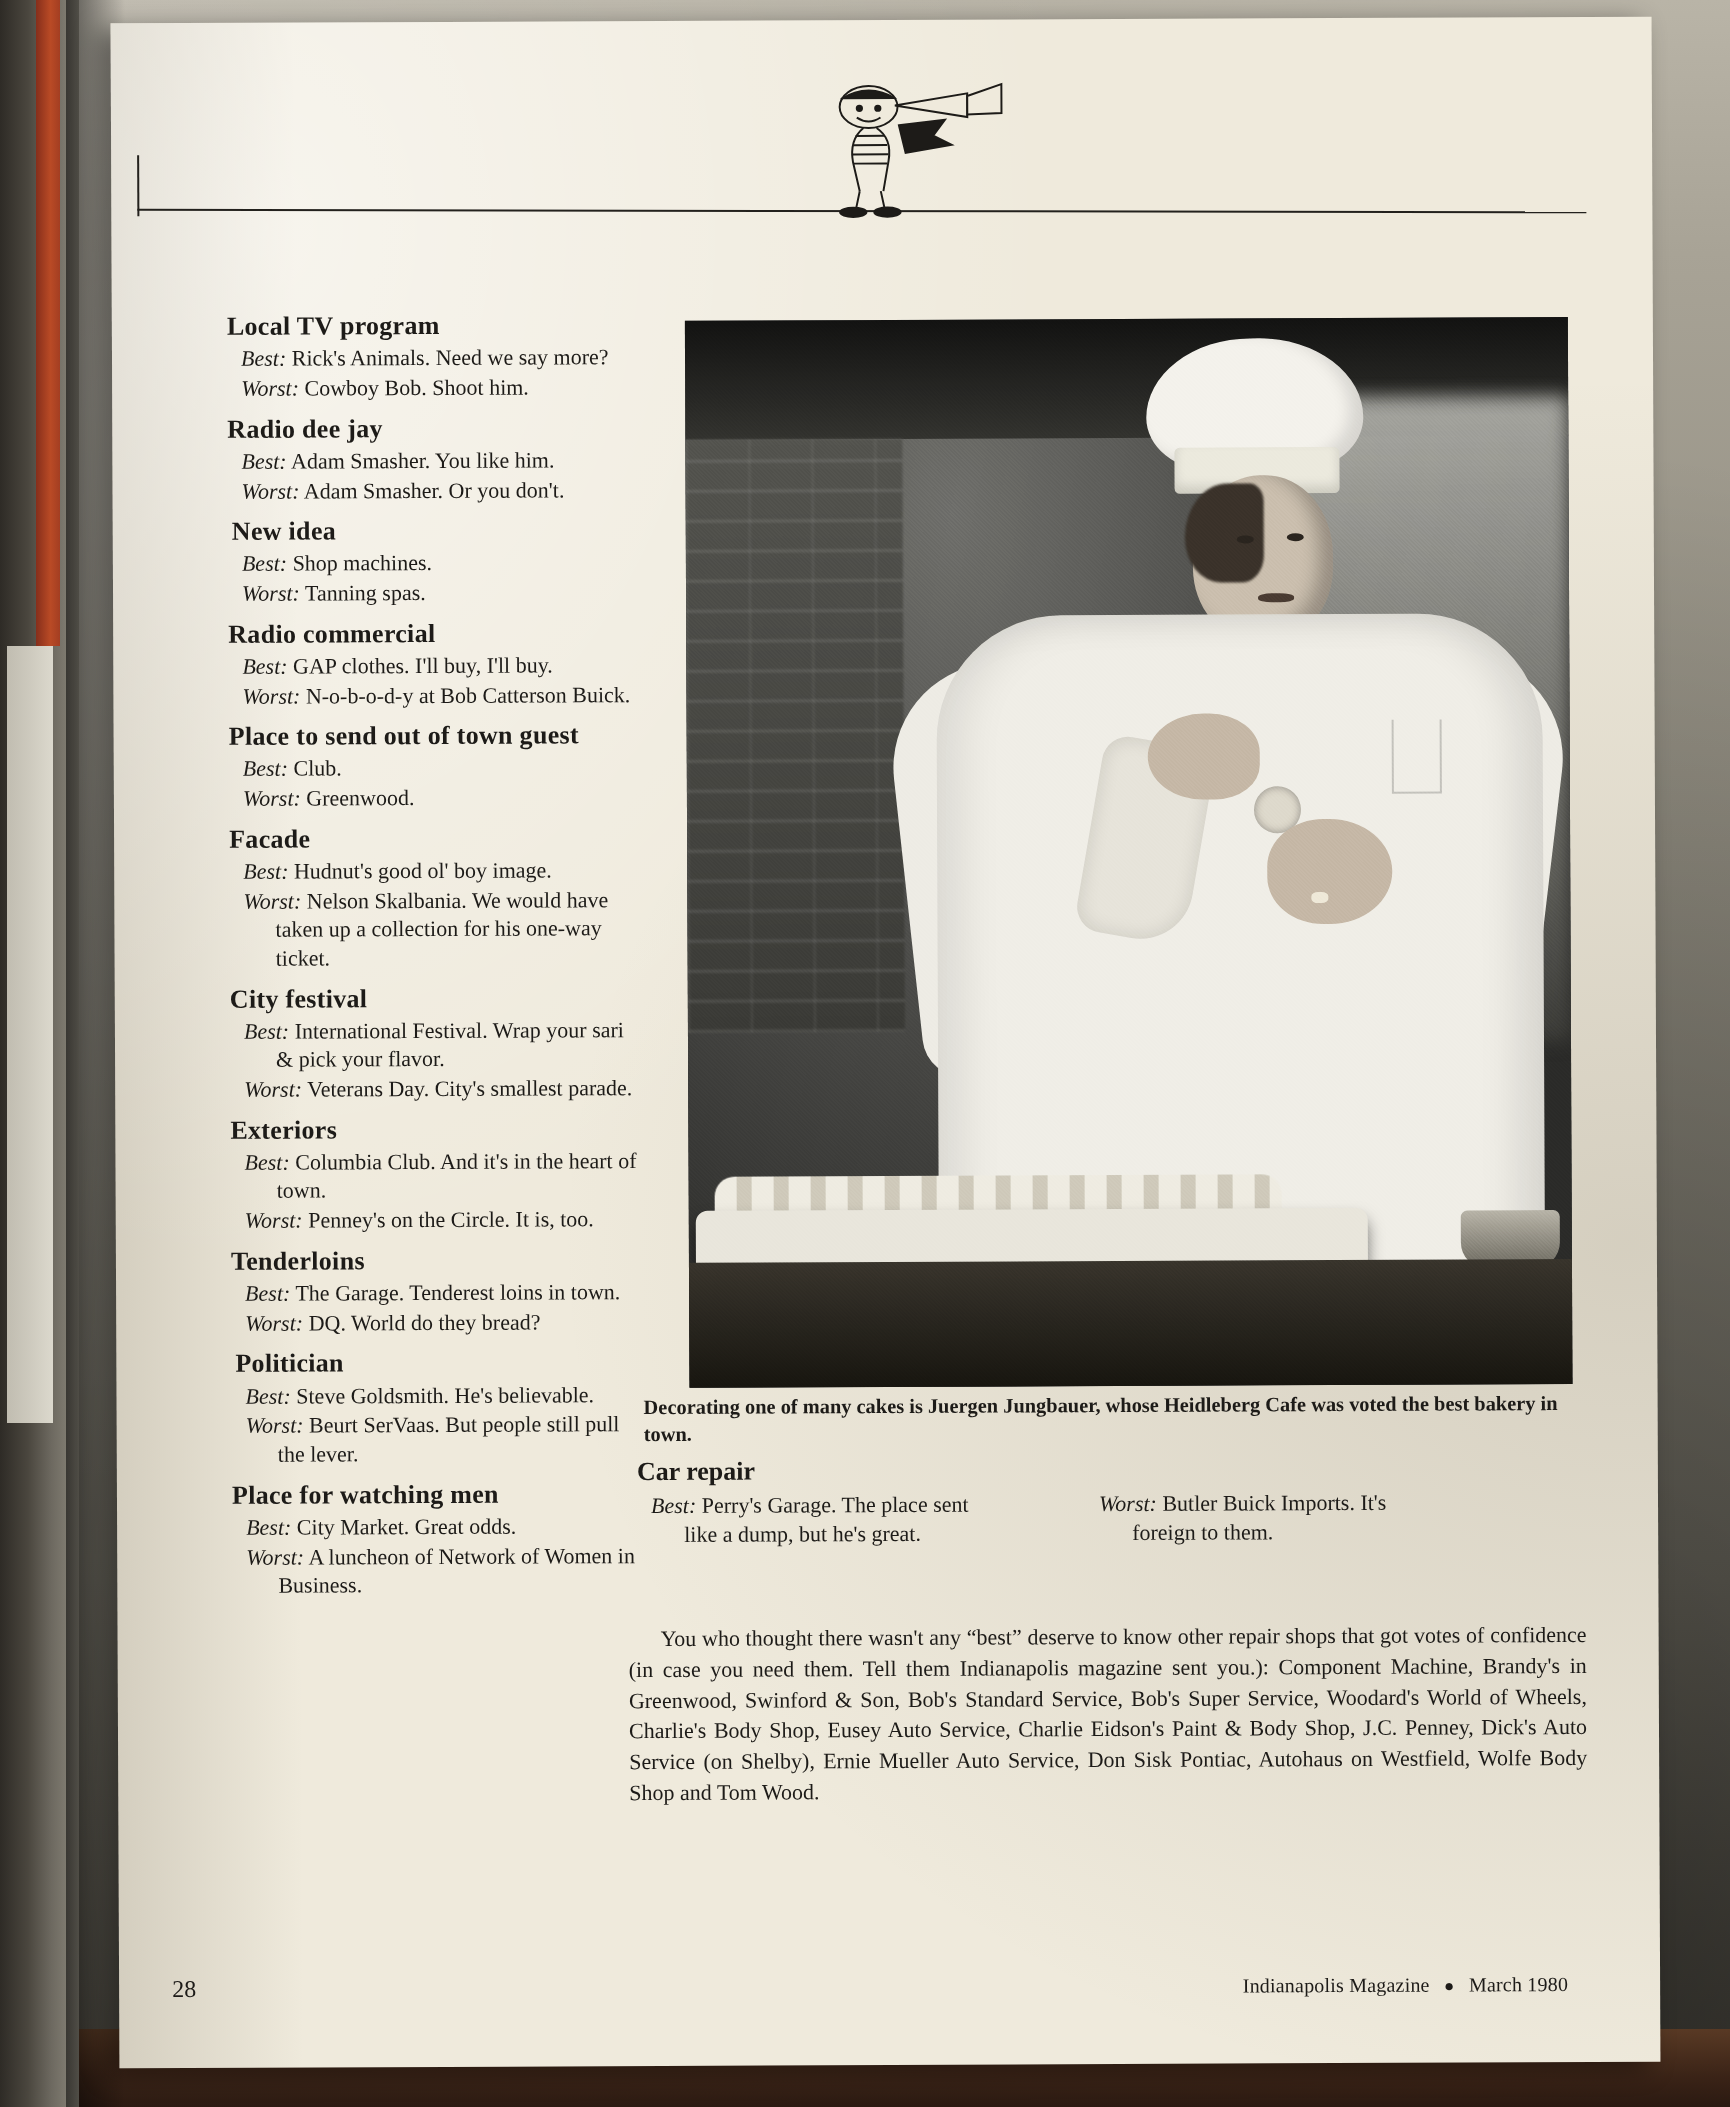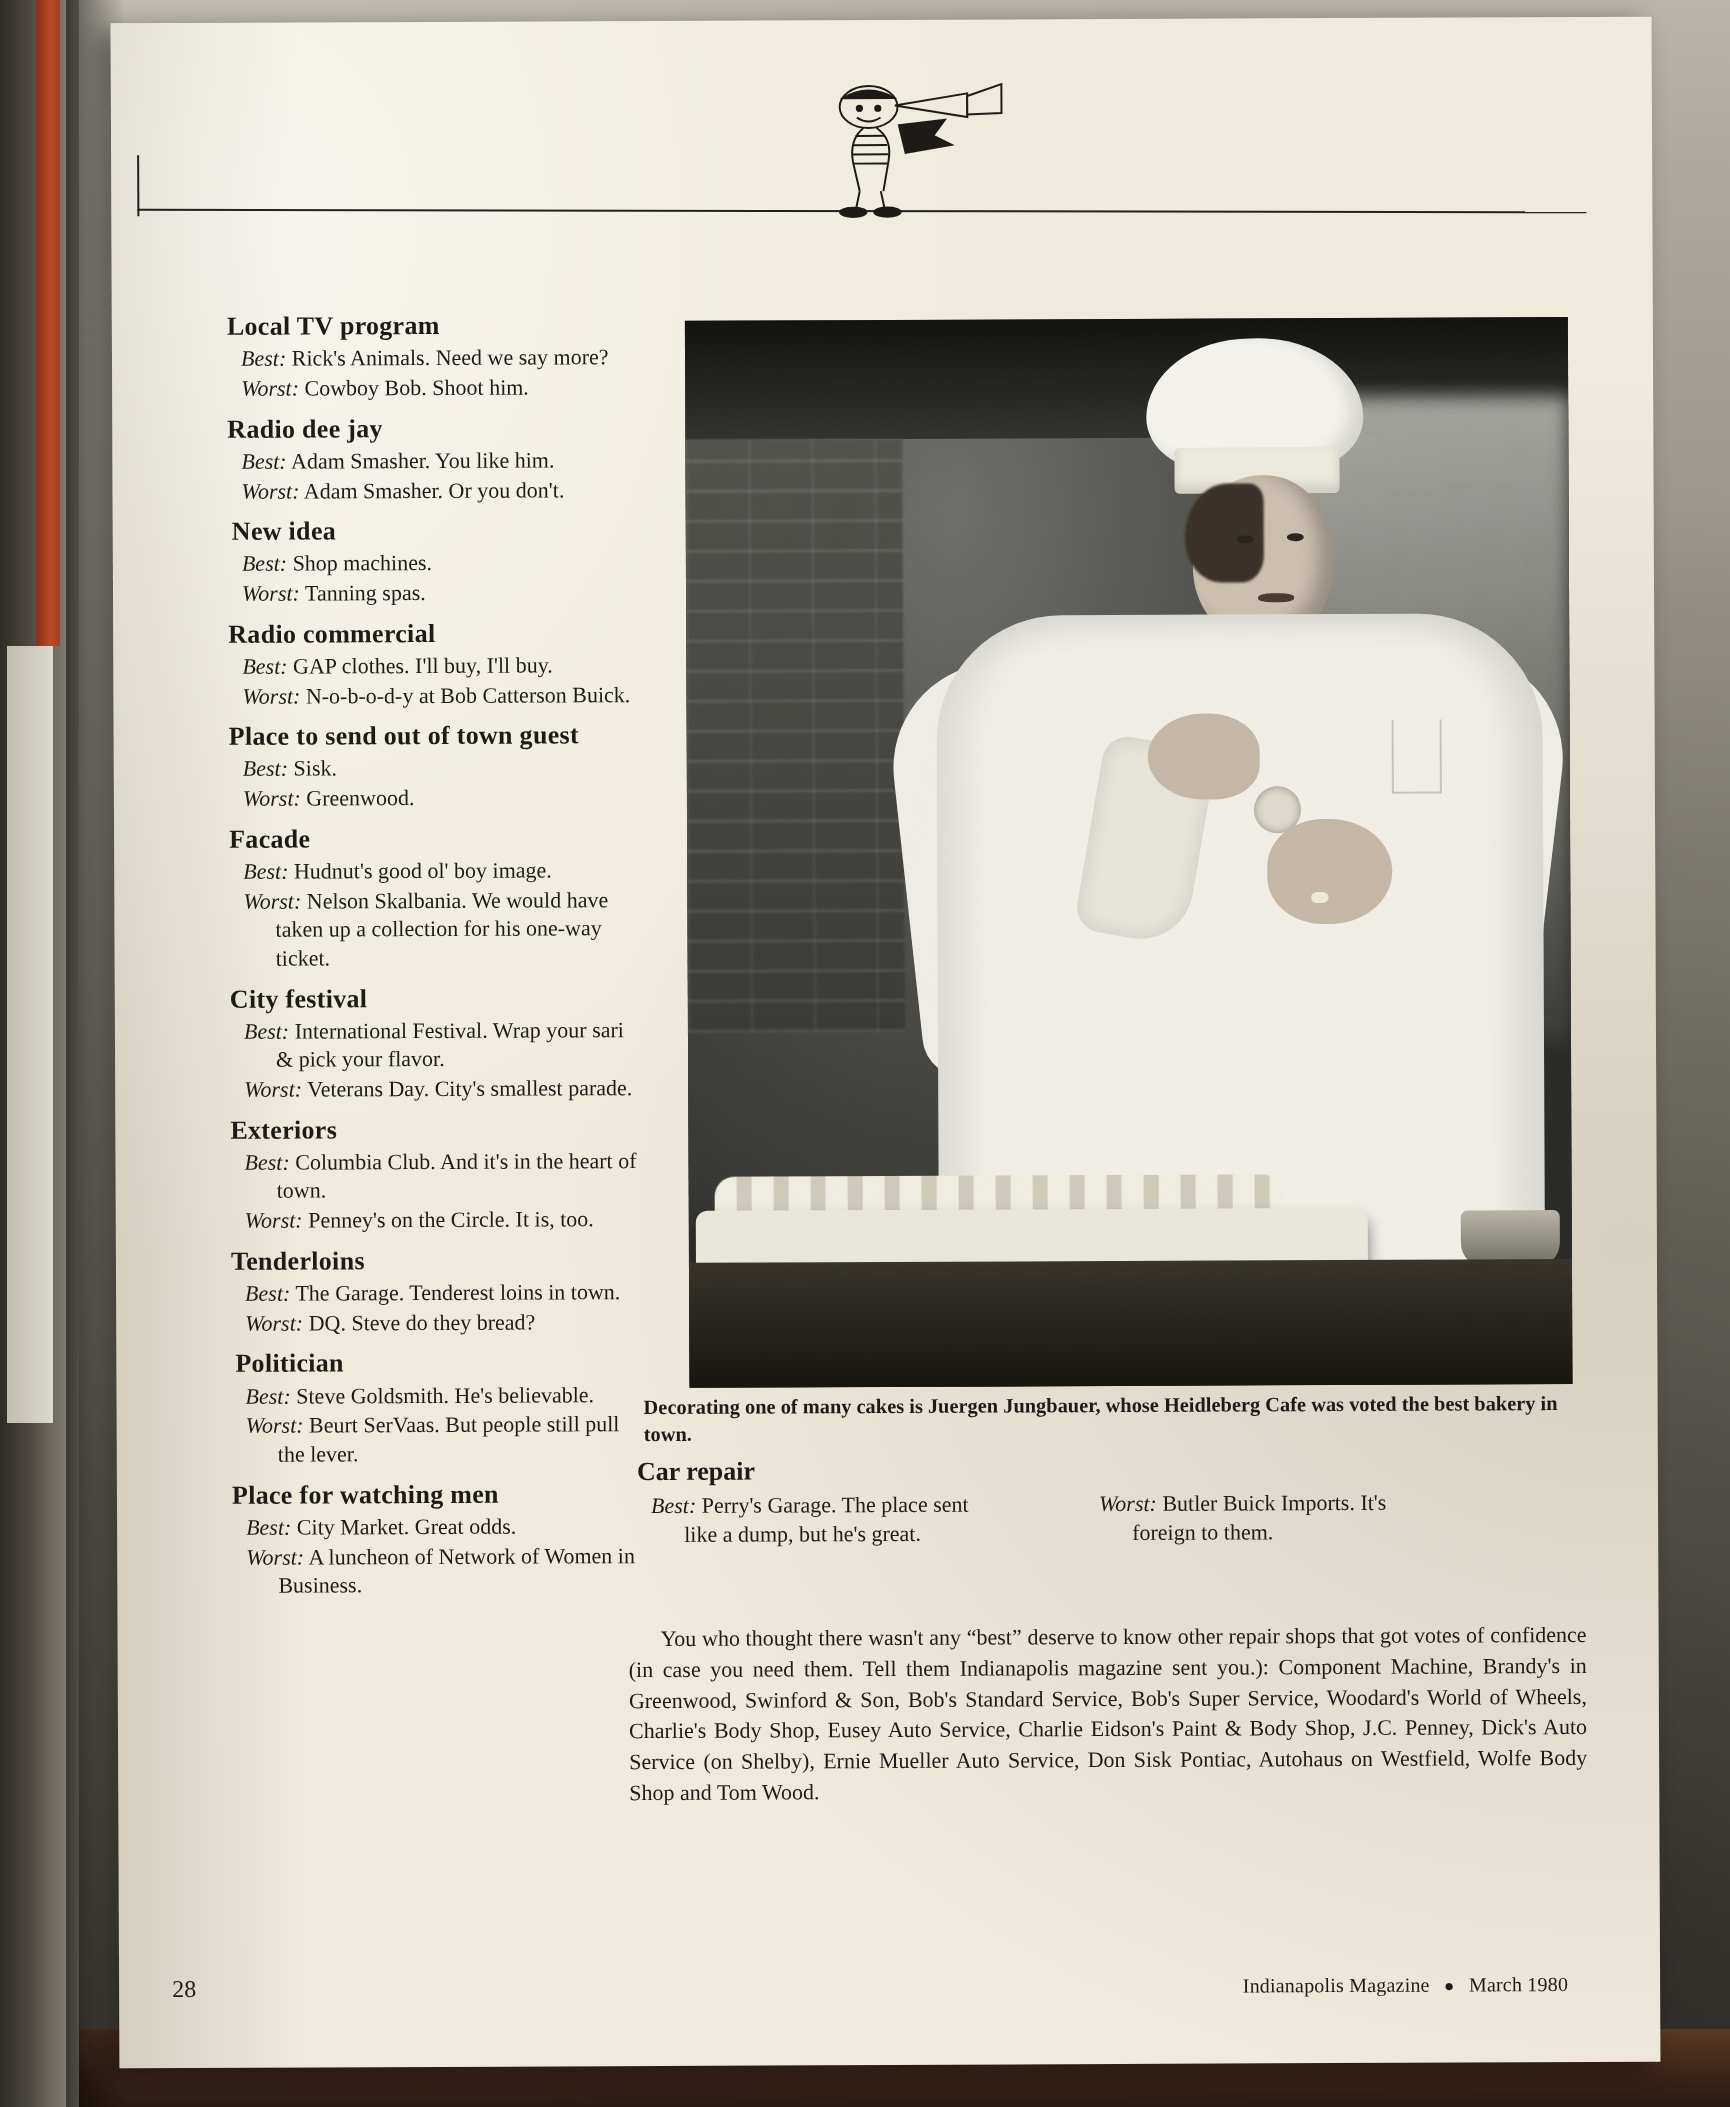--- a/index.html
+++ b/index.html
@@ -331,21 +331,21 @@
       </div>
 
       <div class="cat">
         <h3>Radio commercial</h3>
         <p class="entry"><em>Best:</em> <span>GAP clothes. I'll buy, I'll buy.</span></p>
         <p class="entry"><em>Worst:</em> <span>N-o-b-o-d-y at Bob Catterson Buick.</span></p>
       </div>
 
       <div class="cat">
         <h3>Place to send out of town guest</h3>
-        <p class="entry"><em>Best:</em> <span>Sisk.</span></p>
+        <p class="entry"><em>Best:</em> <span>Club.</span></p>
         <p class="entry"><em>Worst:</em> <span>Greenwood.</span></p>
       </div>
 
       <div class="cat">
         <h3>Facade</h3>
         <p class="entry"><em>Best:</em> <span>Hudnut's good ol' boy image.</span></p>
         <p class="entry"><em>Worst:</em> <span>Nelson Skalbania. We would have taken up a collection for his one-way ticket.</span></p>
       </div>
 
       <div class="cat">
@@ -356,21 +356,21 @@
 
       <div class="cat">
         <h3>Exteriors</h3>
         <p class="entry"><em>Best:</em> <span>Columbia Club. And it's in the heart of town.</span></p>
         <p class="entry"><em>Worst:</em> <span>Penney's on the Circle. It is, too.</span></p>
       </div>
 
       <div class="cat">
         <h3>Tenderloins</h3>
         <p class="entry"><em>Best:</em> <span>The Garage. Tenderest loins in town.</span></p>
-        <p class="entry"><em>Worst:</em> <span>DQ. Steve do they bread?</span></p>
+        <p class="entry"><em>Worst:</em> <span>DQ. World do they bread?</span></p>
       </div>
 
       <div class="cat">
         <h3 class="indent-3">Politician</h3>
         <p class="entry"><em>Best:</em> <span>Steve Goldsmith. He's believable.</span></p>
         <p class="entry"><em>Worst:</em> <span>Beurt SerVaas. But people still pull the lever.</span></p>
       </div>
 
       <div class="cat">
         <h3>Place for watching men</h3>

